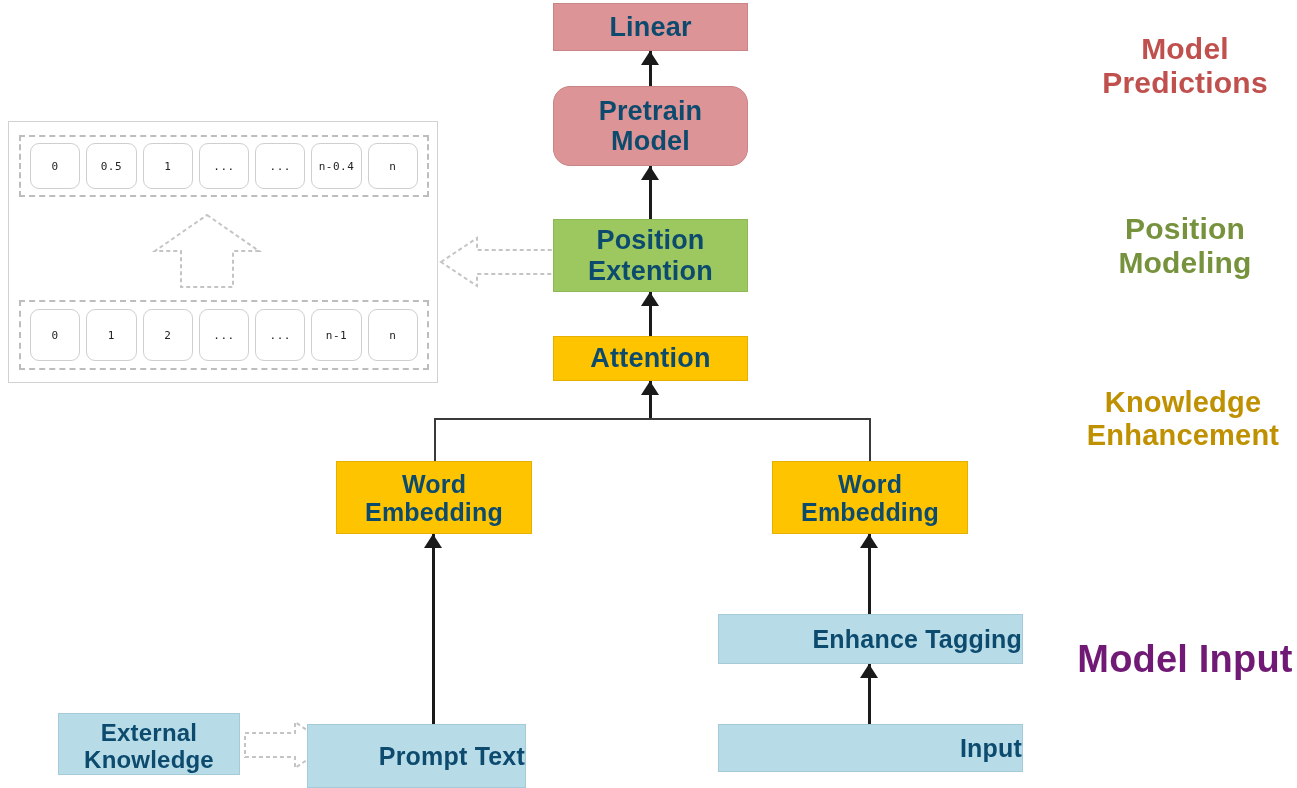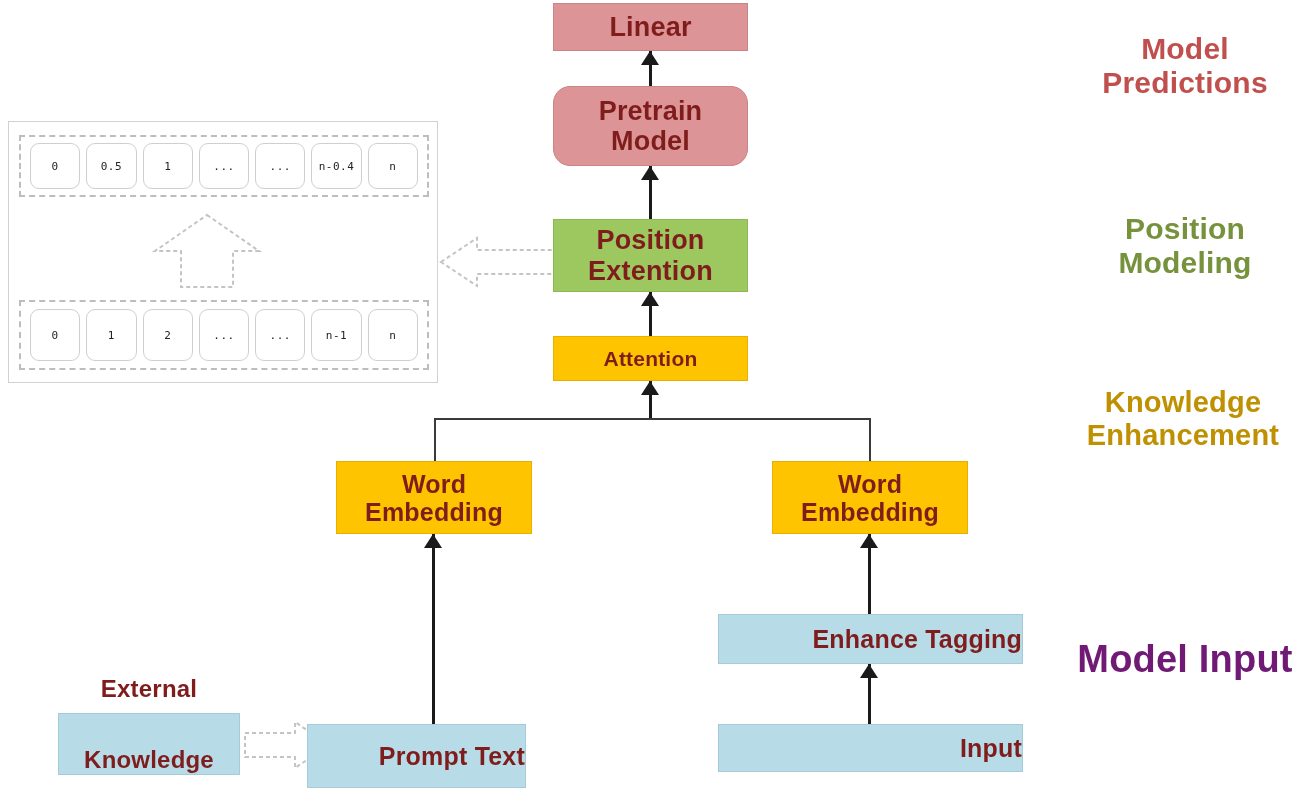--- a/index.html
+++ b/index.html
@@ -20,21 +20,21 @@
 
   
   .box {
     position: absolute;
     box-sizing: border-box;
     display: flex;
     align-items: center;
     justify-content: center;
     text-align: center;
     font-weight: bold;
-    color: #7f1d1d;
+    color: #0c4a6e;
     line-height: 1.12;
     border: 1px solid #9a9a9a;
     letter-spacing: 0.2px;
   }
   .box span { display: block; }
 
   .box-red    { background: #DD9496; border-color: #c98486; }
   .box-green  { background: #9CC85F; border-color: #8cb855; }
   .box-yellow { background: #FFC400; border-color: #e5b000; }
   .box-blue   { background: #B7DCE8; border-color: #a5cbd8; justify-content: flex-end; }
@@ -169,21 +169,21 @@
   <div class="arrowhead-up" style="left:641px; top:166px;"></div>
 
   <div class="box box-green" style="left:553px; top:219px; width:195px; height:73px; font-size:27px; flex-direction:column;">
     <span>Position</span>
     <span>Extention</span>
   </div>
 
   <div class="vline" style="left:649px; top:292px; height:44px;"></div>
   <div class="arrowhead-up" style="left:641px; top:292px;"></div>
 
-  <div class="box box-yellow" style="left:553px; top:336px; width:195px; height:45px; font-size:21px;">
+  <div class="box box-yellow" style="left:553px; top:336px; width:195px; height:45px; font-size:27px;">
     <span>Attention</span>
   </div>
 
   <div class="vline" style="left:649px; top:381px; height:38px;"></div>
   <div class="arrowhead-up" style="left:641px; top:381px;"></div>
   <div class="hline" style="left:434px; top:418px; width:436px;"></div>
   <div class="vline-thin" style="left:434px; top:418px; height:43px;"></div>
   <div class="vline-thin" style="left:869px; top:418px; height:43px;"></div>
 
   <div class="box box-yellow" style="left:336px; top:461px; width:196px; height:73px; font-size:25px; flex-direction:column;">
@@ -206,21 +206,21 @@
     <span>Enhance Tagging</span>
   </div>
 
   <div class="vline" style="left:868px; top:664px; height:60px;"></div>
   <div class="arrowhead-up" style="left:860px; top:664px;"></div>
 
   <div class="box box-blue" style="left:718px; top:724px; width:305px; height:48px; font-size:25px;">
     <span>Input</span>
   </div>
 
-  <div class="box box-blue" style="left:58px; top:713px; width:182px; height:62px; font-size:24px; flex-direction:column;gap:44px;">
+  <div class="box box-blue" style="left:58px; top:713px; width:182px; height:62px; font-size:24px; flex-direction:column;">
     <span>External</span>
     <span>Knowledge</span>
   </div>
 
   <svg class="dashed-arrow" style="left:243px; top:717px;" width="90" height="56" viewBox="0 0 90 56">
     <polygon points="86,28 52,5 52,16 2,16 2,40 52,40 52,51" fill="none" stroke="#c4c4c4" stroke-width="2" stroke-dasharray="4,3"></polygon>
   </svg>
 
   <div class="box box-blue" style="left:307px; top:724px; width:219px; height:64px; font-size:25px;">
     <span>Prompt Text</span>

